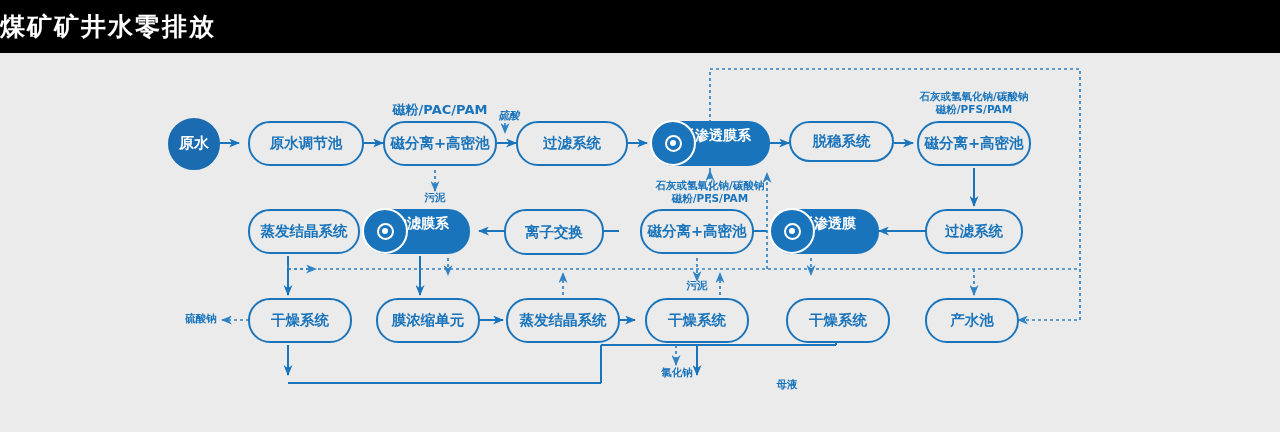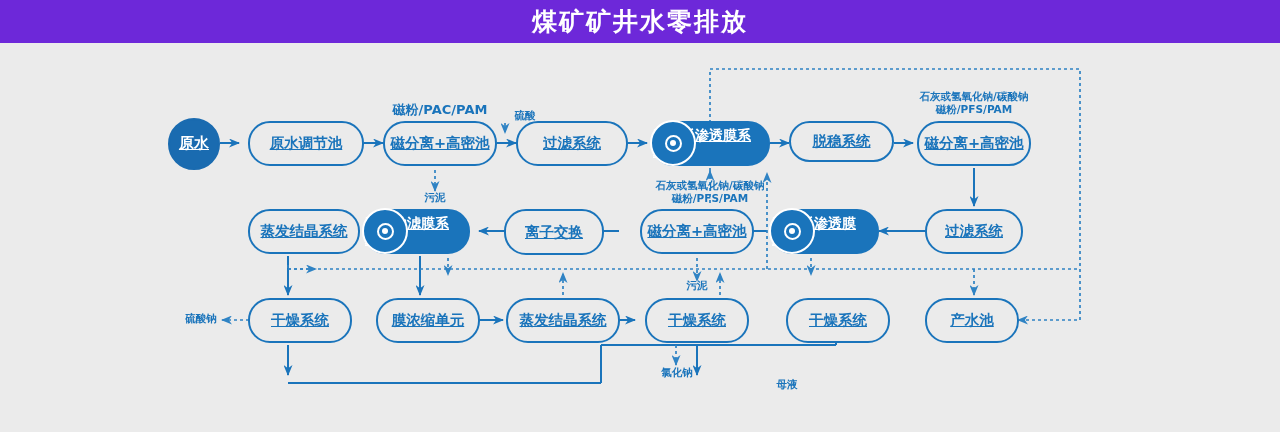--- a/index.html
+++ b/index.html
@@ -4,42 +4,41 @@
 <style>
   html,body{margin:0;padding:0;}
   body{
     width:1280px;height:432px;
     background:#ebebeb;
     font-family:"Liberation Sans","DejaVu Sans",sans-serif;
     overflow:hidden;
     position:relative;
   }
   #header{
-    position:absolute;left:0;top:0;width:1280px;height:43px;
-    background:#6d28d9;
-    display:flex;align-items:center;justify-content:center;
+    position:absolute;left:0;top:0;width:1280px;height:53px;
+    background:#000000;
+    display:flex;align-items:center;
   }
   #header .title{
     color:#ffffff;font-size:25px;font-weight:bold;letter-spacing:2px;
     font-family:"DejaVu Sans","Liberation Sans",sans-serif;
   }
   #canvas{
     position:absolute;left:0;top:53px;width:1280px;height:379px;
   }
   svg#wires{position:absolute;left:0;top:0;width:1280px;height:379px;}
   .node{
     position:absolute;box-sizing:border-box;
     display:flex;align-items:center;justify-content:center;
     border:2px solid #1a74bb;border-radius:22px;
     background:#ebebeb;color:#1a74bb;
     font-size:14.5px;font-weight:bold;line-height:1.15;
     text-align:center;
     font-family:"DejaVu Sans","Liberation Sans",sans-serif;
     white-space:nowrap;
-    text-decoration:underline;
   }
   .node.filled{
     background:#1a74bb;border-color:#1a74bb;color:#ffffff;
     justify-content:flex-end;padding-right:10px;
     white-space:normal;
   }
   .node.filled .txt{font-size:14px;line-height:1.12;text-align:left;}
   .node.circle{
     border-radius:50%;background:#1a6bb0;border-color:#1a6bb0;color:#fff;
     font-size:15px;
@@ -240,21 +239,21 @@
   <div class="node" style="left:786px;top:245px;width:104px;height:45px;">
     <span class="txt">干燥系统</span>
   </div>
 
   <div class="node" style="left:925px;top:245px;width:94px;height:45px;">
     <span class="txt">产水池</span>
   </div>
 
   <div class="lbl" style="left:385px;top:49px;width:110px;">磁粉/PAC/PAM</div>
 
-  <div class="lbl small" style="left:500px;top:56px;width:50px;">硫酸</div>
+  <div class="lbl small" style="left:484px;top:56px;width:50px;font-style:italic;">硫酸</div>
 
   <div class="lbl small" style="left:410px;top:138px;width:50px;">污泥</div>
 
   <div class="lbl small" style="left:627px;top:126px;width:166px;">
     <span>石灰或氢氧化钠/碳酸钠</span><br>
     <span>磁粉/PFS/PAM</span>
   </div>
 
   <div class="lbl small" style="left:891px;top:37px;width:166px;">
     <span>石灰或氢氧化钠/碳酸钠</span><br>

